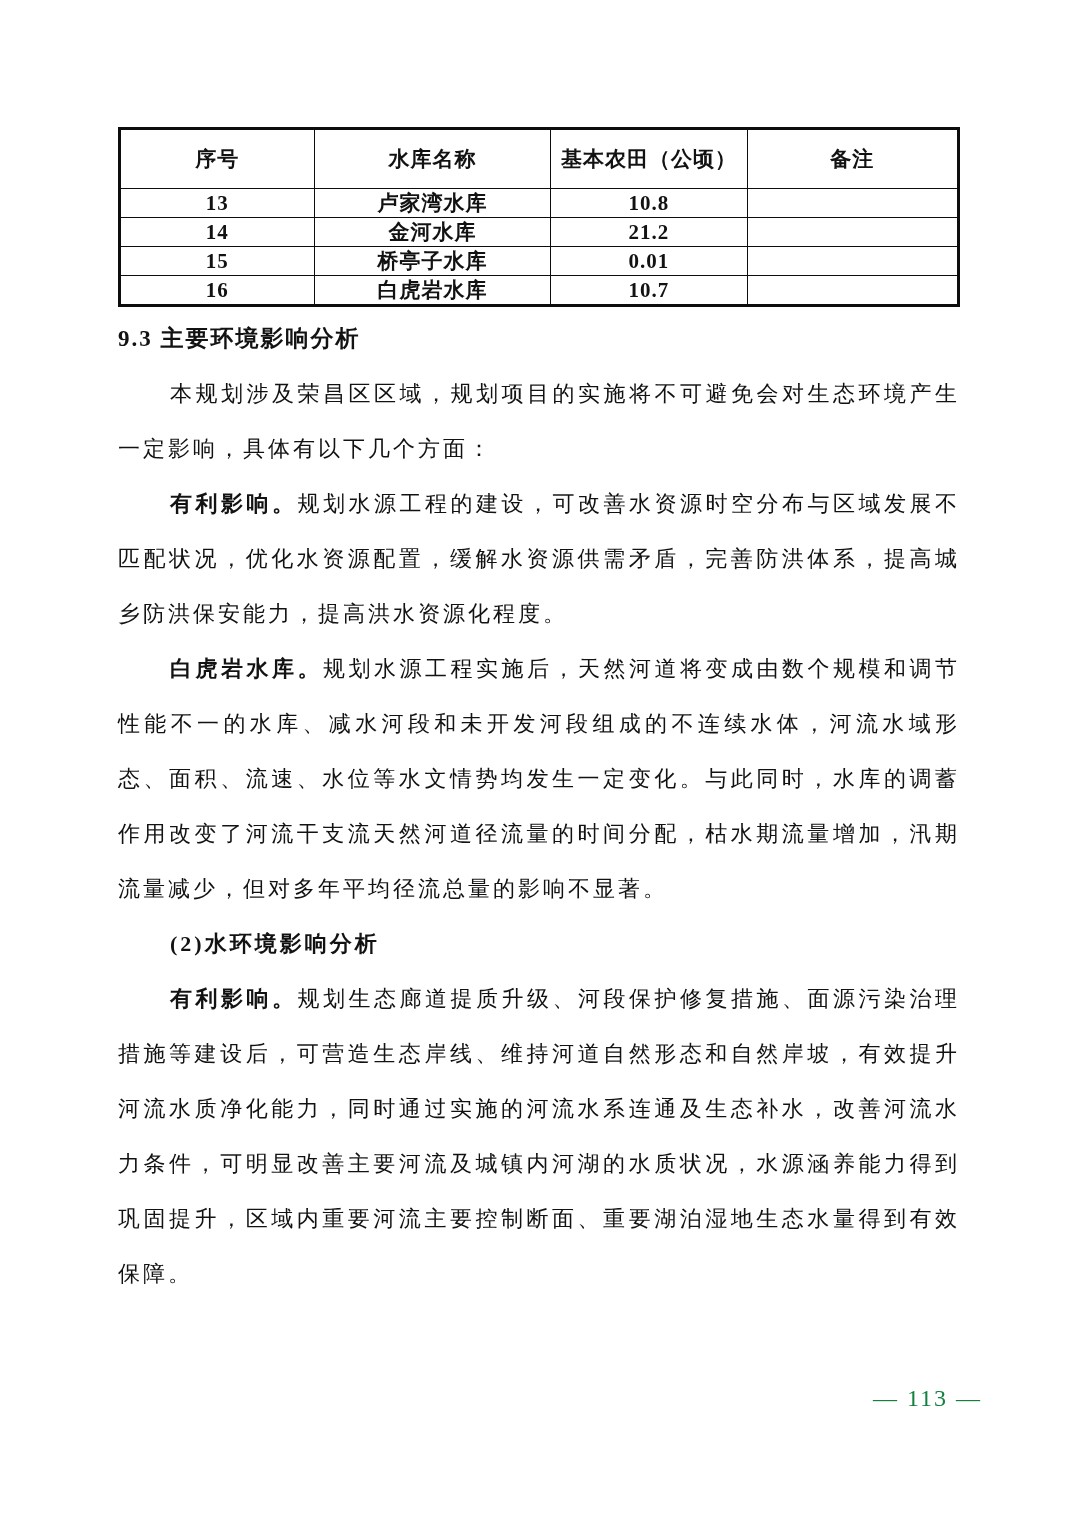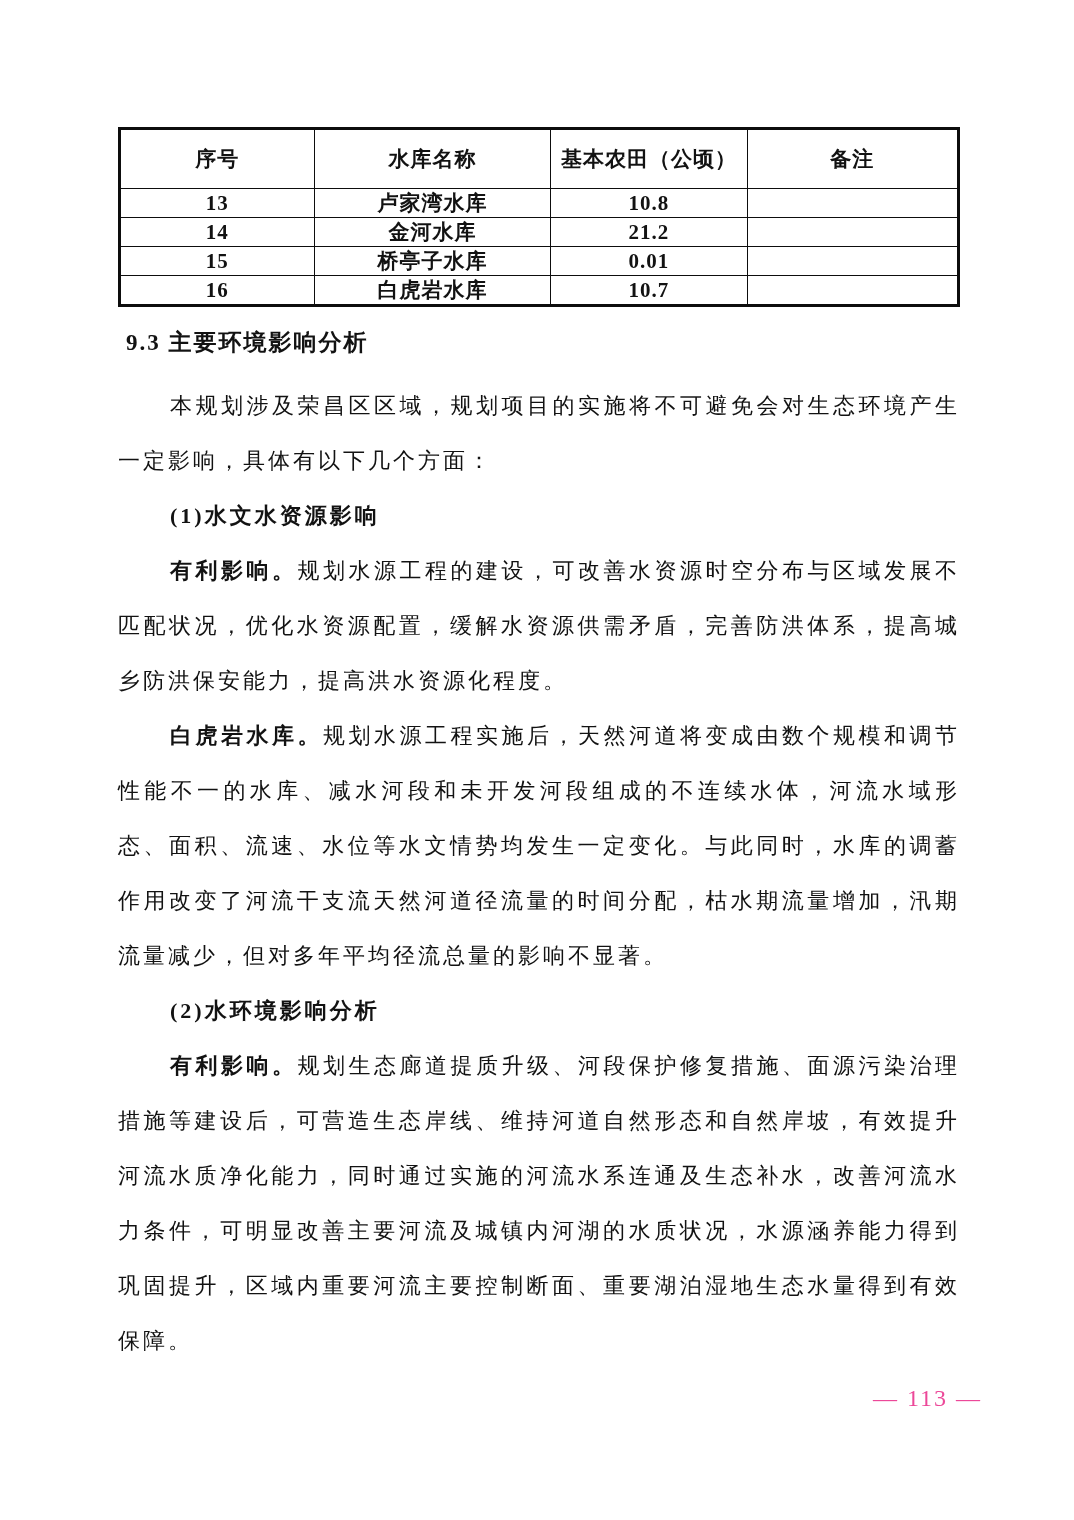--- a/index.html
+++ b/index.html
@@ -57,21 +57,21 @@
     line-height: 55px;
     text-align: justify;
     text-justify: inter-character;
     letter-spacing: 3px;
   }
   .h-section {
     font-size: 23px;
     font-weight: 700;
     line-height: 55px;
     letter-spacing: 2px;
-    margin: 8px;
+    margin: 0;
     text-align: left;
   }
   .para {
     margin: 0;
     text-indent: 52px;
   }
   .sub-heading {
     margin: 0;
     text-indent: 52px;
     font-weight: 700;
@@ -80,21 +80,21 @@
   .lead {
     font-weight: 700;
   }
   
   .footer {
     position: absolute;
     top: 1385px;
     right: 132px;
     font-size: 24px;
     letter-spacing: 2px;
-    color: #ec4899;
+    color: #15803d;
   }
 </style>
 </head>
 <body>
 
 <div class="page">
   <div class="content">
 
     <table class="res-table">
       <colgroup>
@@ -137,21 +137,20 @@
           <td></td>
         </tr>
       </tbody>
     </table>
 
     <div class="textflow">
       <h2 class="h-section">9.3 主要环境影响分析</h2>
 
       <p class="para">本规划涉及荣昌区区域，规划项目的实施将不可避免会对生态环境产生一定影响，具体有以下几个方面：</p>
 
-      <p class="sub-heading">(1)水文水资源影响</p>
 
       <p class="para"><span class="lead">有利影响。</span><span>规划水源工程的建设，可改善水资源时空分布与区域发展不匹配状况，优化水资源配置，缓解水资源供需矛盾，完善防洪体系，提高城乡防洪保安能力，提高洪水资源化程度。</span></p>
 
       <p class="para"><span class="lead">白虎岩水库。</span><span>规划水源工程实施后，天然河道将变成由数个规模和调节性能不一的水库、减水河段和未开发河段组成的不连续水体，河流水域形态、面积、流速、水位等水文情势均发生一定变化。与此同时，水库的调蓄作用改变了河流干支流天然河道径流量的时间分配，枯水期流量增加，汛期流量减少，但对多年平均径流总量的影响不显著。</span></p>
 
       <p class="sub-heading">(2)水环境影响分析</p>
 
       <p class="para"><span class="lead">有利影响。</span><span>规划生态廊道提质升级、河段保护修复措施、面源污染治理措施等建设后，可营造生态岸线、维持河道自然形态和自然岸坡，有效提升河流水质净化能力，同时通过实施的河流水系连通及生态补水，改善河流水力条件，可明显改善主要河流及城镇内河湖的水质状况，水源涵养能力得到巩固提升，区域内重要河流主要控制断面、重要湖泊湿地生态水量得到有效保障。</span></p>
     </div>
   </div>

